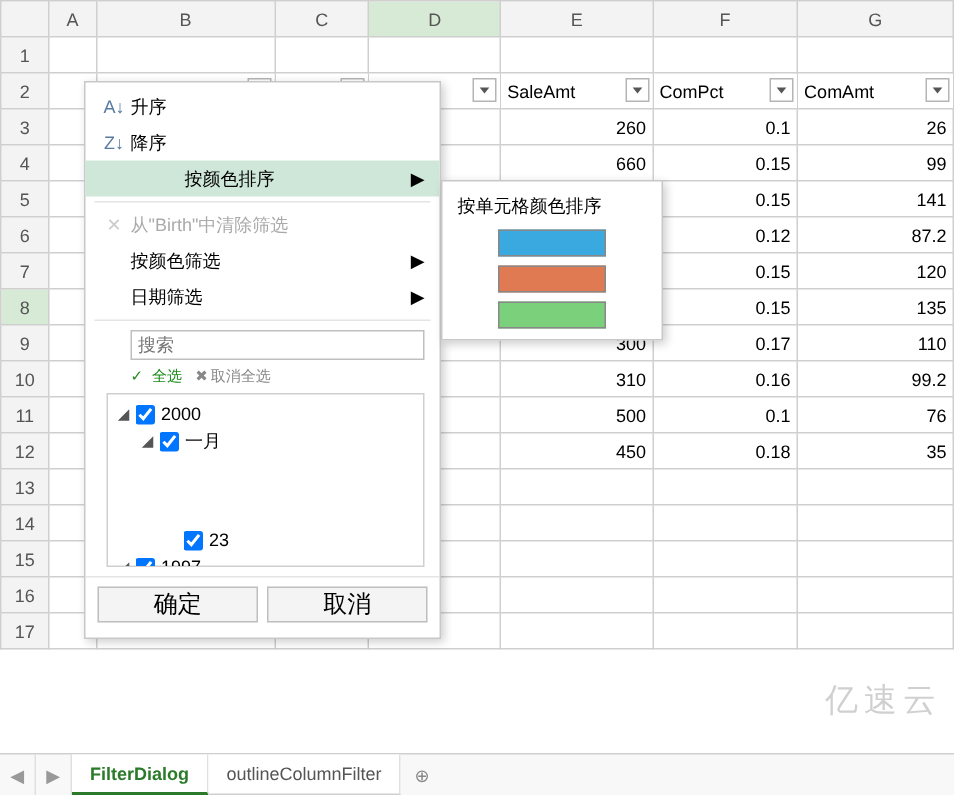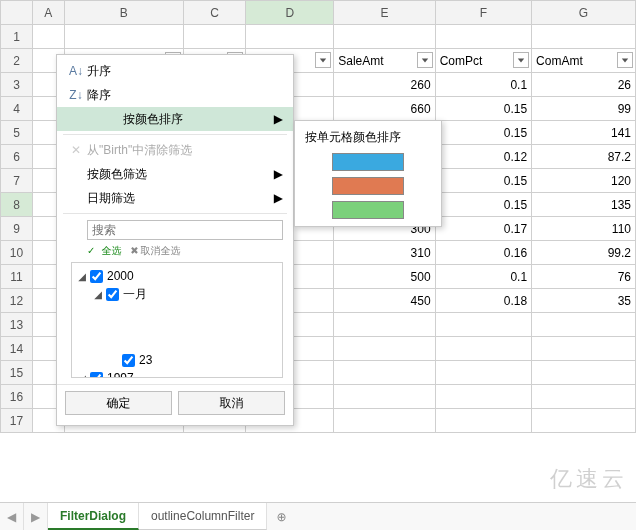--- a/index.html
+++ b/index.html
@@ -93,21 +93,21 @@
   .tree-item { display: flex; align-items: center; height: 18px; }
   .tree-item .tw { width: 12px; text-align: center; color: #555; font-size: 10px; }
   .tree-item input[type=checkbox] { margin: 0 4px 0 2px; }
   .ind1 { padding-left: 0px; }
   .ind2 { padding-left: 16px; }
   .ind3 { padding-left: 32px; margin-top: 48px; }
   .btn-row { display: flex; border-top: 1px solid #e4e4e4; padding: 6px 8px 6px 8px; gap: 6px; justify-content: center;}
   .btn {
     flex: 1; height: 24px; border: 1px solid #bfbfbf;
     background: #f4f4f4; display: flex; align-items: center; justify-content: center;
-    font-size: 12px;
+    font-size: 16px;
   }
 
   
   .submenu {
     position: absolute;
     left: 294px; top: 120px;
     width: 148px;
     background: #fff;
     border: 1px solid #c8c8c8;
     box-shadow: 2px 2px 6px rgba(0,0,0,.2);
@@ -136,21 +136,21 @@
     border-bottom: 1px solid #cfcfcf;
   }
   .tab.active {
     background: #fff; color: #2a7a2a; font-weight: bold;
     border-bottom: 2px solid #2a7a2a;
   }
   .tab-add { width: 28px; display: flex; align-items: center; justify-content: center; color: #888; }
 
   
   .wm {
-    position: absolute; right: 8px; bottom: 36px;
+    position: absolute; right: 8px; bottom: 48px;
     font-size: 22px; color: rgba(120,120,120,.35);
     letter-spacing: 4px; font-family: "SimSun", serif; margin-top: 32px;
   }
   .tri { fill: #555; }
 </style>
 </head>
 <body>
 
 <table class="sheet">
   <tbody>

